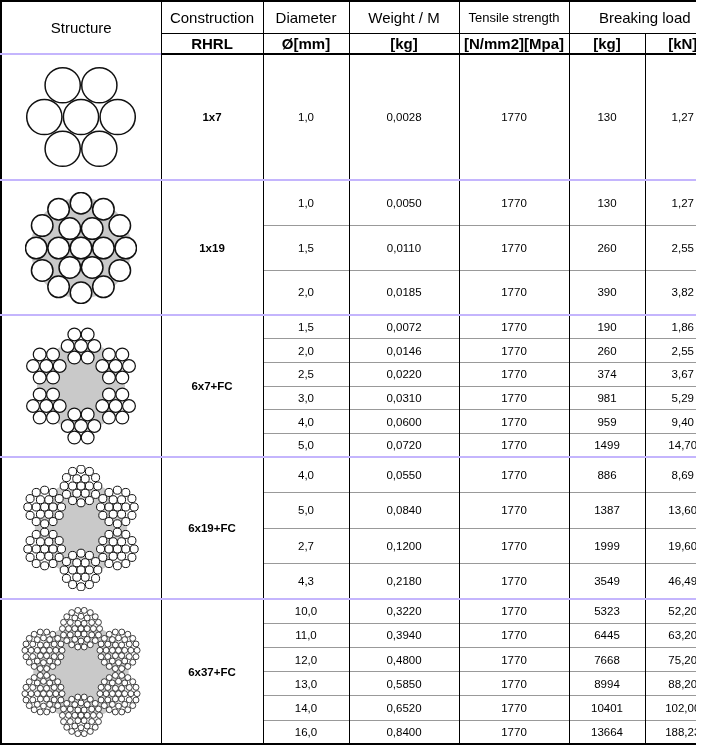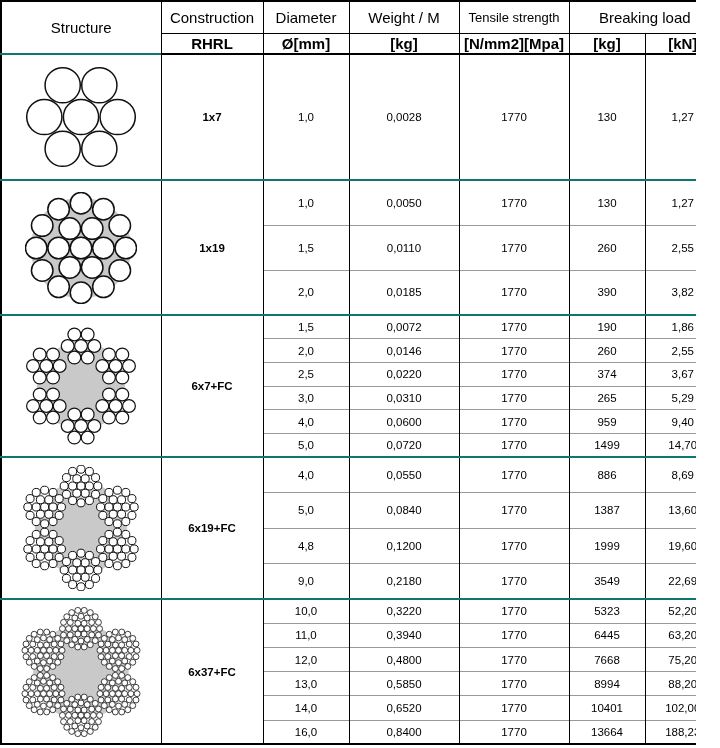--- a/index.html
+++ b/index.html
@@ -6,21 +6,21 @@
   body{font-family:"Liberation Sans",sans-serif;color:#000;}
   .wrap{width:696px;height:748px;box-sizing:border-box;overflow:hidden;background:#fff;}
   table{width:720px;border-collapse:collapse;table-layout:fixed;border:2px solid #000;}
   th,td{padding:0;text-align:center;vertical-align:middle;box-sizing:border-box;overflow:hidden;}
   thead th{border:1px solid #000;font-weight:normal;background:#fff;}
   .h1{font-size:15px;height:32px;}
   .h1-tensile{font-size:13px;}
   .h2{font-size:15px;font-weight:bold;height:21px;}
   thead tr.units th{border-bottom:2px solid #000;}
   tbody td{border-left:1px solid #000;border-top:1px solid #999;font-size:11.5px;}
-  tbody tr.section-start td{border-top:2px solid #0f766e;}
+  tbody tr.section-start td{border-top:2px solid #c4b5fd;}
   td.structure-cell{background:#fff;}
   td.construction-cell{font-weight:bold;font-size:11.5px;}
   td.structure-cell svg{display:block;margin:0 auto;}
 </style>
 </head>
 <body>
 
 <div class="wrap">
   <table>
     <colgroup>
@@ -182,21 +182,21 @@
           <td>2,5</td>
           <td>0,0220</td>
           <td>1770</td>
           <td>374</td>
           <td>3,67</td>
         </tr>
         <tr style="height: 23.7px;">
           <td>3,0</td>
           <td>0,0310</td>
           <td>1770</td>
-          <td>265</td>
+          <td>981</td>
           <td>5,29</td>
         </tr>
         <tr style="height: 23.7px;">
           <td>4,0</td>
           <td>0,0600</td>
           <td>1770</td>
           <td>959</td>
           <td>9,40</td>
         </tr>
         <tr style="height: 23.7px;">
@@ -334,32 +334,32 @@
           <td>8,69</td>
         </tr>
         <tr style="height: 35.5px;">
           <td>5,0</td>
           <td>0,0840</td>
           <td>1770</td>
           <td>1387</td>
           <td>13,60</td>
         </tr>
         <tr style="height: 35.5px;">
-          <td>4,8</td>
+          <td>2,7</td>
           <td>0,1200</td>
           <td>1770</td>
           <td>1999</td>
           <td>19,60</td>
         </tr>
         <tr style="height: 35.5px;">
-          <td>9,0</td>
+          <td>4,3</td>
           <td>0,2180</td>
           <td>1770</td>
           <td>3549</td>
-          <td>22,69</td>
+          <td>46,49</td>
         </tr>
         <tr class="section-start" style="height: 24.2px;">
           <td rowspan="6" class="structure-cell">
             <svg width="130" height="130" viewBox="-65 -65 130 130">
               <circle cx="0" cy="0" r="47.7" fill="#c9c9c9"></circle>
               <circle cx="0.00" cy="-43.33" r="2.97" fill="#fff" stroke="#111" stroke-width="0.8"></circle>
               <circle cx="3.10" cy="-48.69" r="2.97" fill="#fff" stroke="#111" stroke-width="0.8"></circle>
               <circle cx="6.19" cy="-43.33" r="2.97" fill="#fff" stroke="#111" stroke-width="0.8"></circle>
               <circle cx="3.10" cy="-37.97" r="2.97" fill="#fff" stroke="#111" stroke-width="0.8"></circle>
               <circle cx="-3.10" cy="-37.97" r="2.97" fill="#fff" stroke="#111" stroke-width="0.8"></circle>

